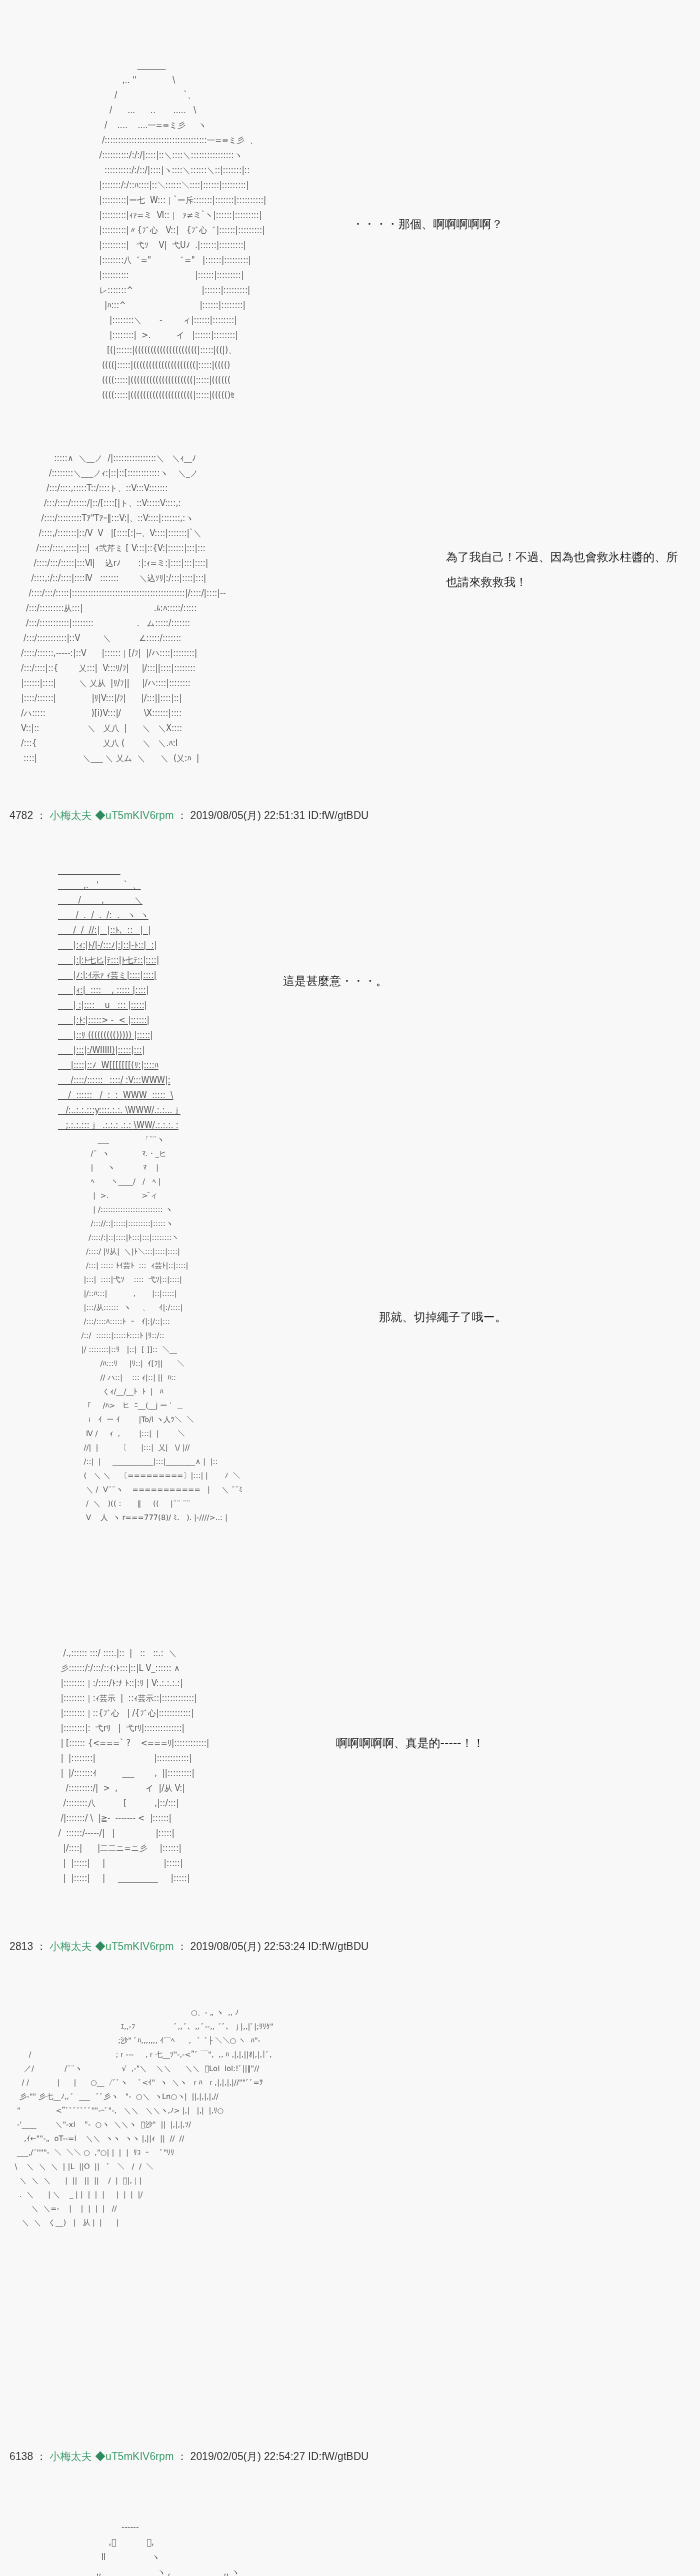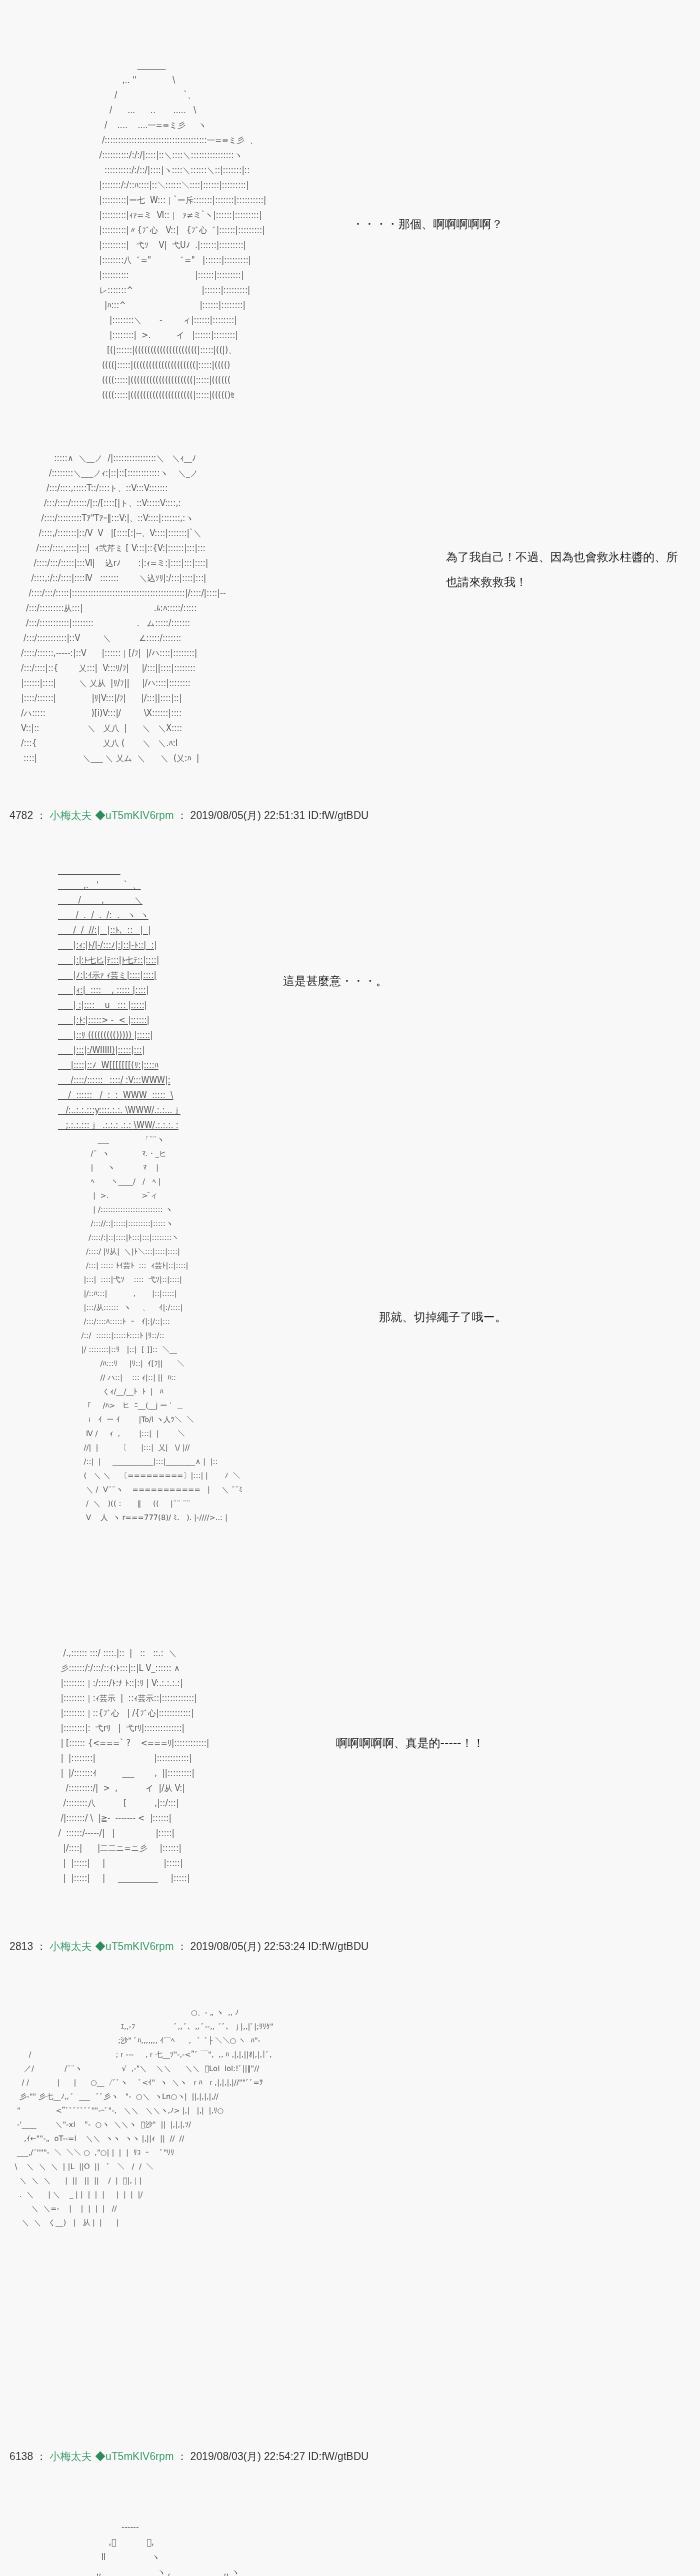--- a/index.html
+++ b/index.html
@@ -178,21 +178,21 @@
       .  ＼      | ＼    _ | |  |  |  |     |  |  |  |/
            ＼  ＼=-    |    |  |  |  |   //
        ＼  ＼   く__)   |   从 |  |      |</div>
 
   <div class="post-header" style="top:2450px;">
     <span class="num">6138</span>
     <span>：</span>
     <span class="name">小梅太夫</span>
     <span class="diamond">◆</span><span class="trip">uT5mKIV6rpm</span>
     <span>：</span>
-    <span>2019/08/03(月) 22:54:27</span>
+    <span>2019/02/05(月) 22:54:27</span>
     <span>ID:fW/gtBDU</span>
   </div>
 </div>
 
 <div>
   <div class="aa" style="left:58px; top:2520px;">                         ------
                     ,ﾞ            ﾞ,
                  ll                  ヽ
                ,,                      ヽ ,                     ,, ヽ
              ll                          ヽ ヽ              /   ﾞ  ヽ

